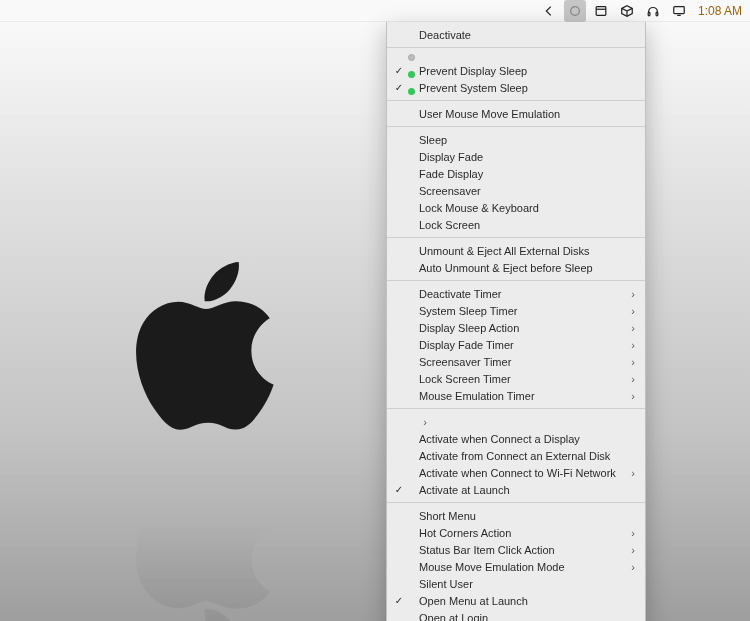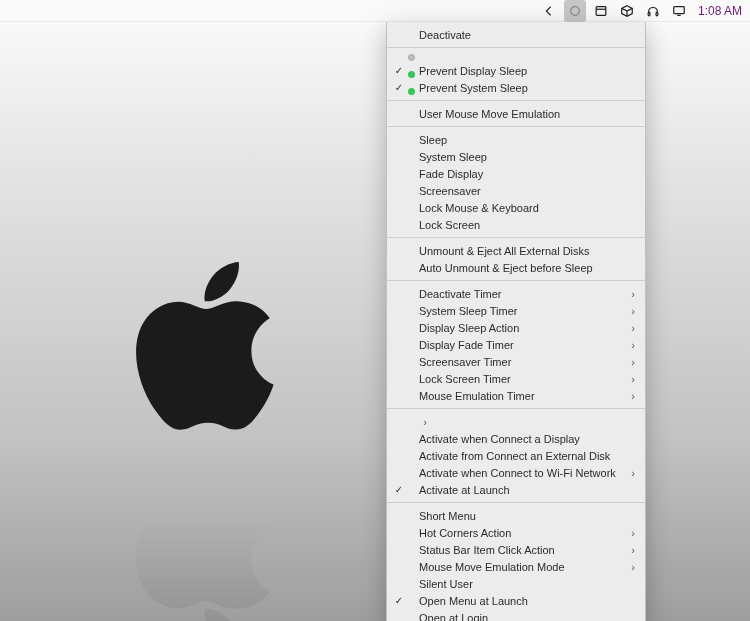--- a/index.html
+++ b/index.html
@@ -7,21 +7,21 @@
   body {
     background: linear-gradient(to bottom, #fcfcfc 0%, #e2e2e2 30%, #c3c3c3 70%, #9e9e9e 100%);
     position: relative;
   }
   
   .menubar {
     position: absolute; top: 0; left: 0; right: 0; height: 22px;
     background: rgba(248,248,248,0.92);
     display: flex; justify-content: flex-end; align-items: center;
     padding-right: 8px;
-    font-size: 12px; color: #701a75;
+    font-size: 12px; color: #a16207;
     border-bottom: 1px solid rgba(0,0,0,0.06);
   }
   .menubar .icon-slot { width: 22px; height: 22px; display:flex; align-items:center; justify-content:center; margin: 0 2px; }
   .menubar .icon-slot.selected { background: #c6c6c6; border-radius: 3px; }
   .menubar svg { width: 14px; height: 14px; stroke: #222; fill: none; stroke-width: 1.4; }
   .menubar .clock { margin-left: 6px; font-size: 12px; }
   
   .apple-wrap {
     position: absolute; left: 115px; top: 240px; width: 220px; height: 320px;
   }
@@ -155,21 +155,21 @@
     <div class="menu-sep"></div>
     <div class="menu-item">
       <span class="check-col"></span>
       <span class="dot-col"></span>
       <span class="label">Sleep</span>
       <span class="arrow"></span>
     </div>
     <div class="menu-item">
       <span class="check-col"></span>
       <span class="dot-col"></span>
-      <span class="label">System Sleep</span>
+      <span class="label">Display Fade</span>
       <span class="arrow"></span>
     </div>
     <div class="menu-item">
       <span class="check-col"></span>
       <span class="dot-col"></span>
       <span class="label">Fade Display</span>
       <span class="arrow"></span>
     </div>
     <div class="menu-item">
       <span class="check-col"></span>

